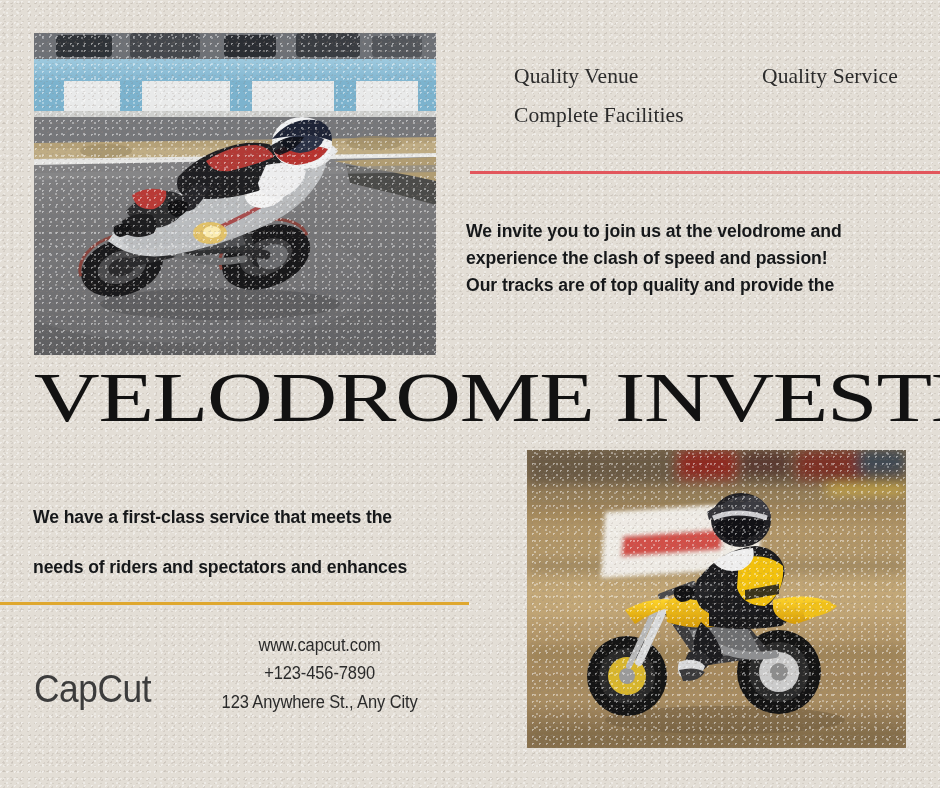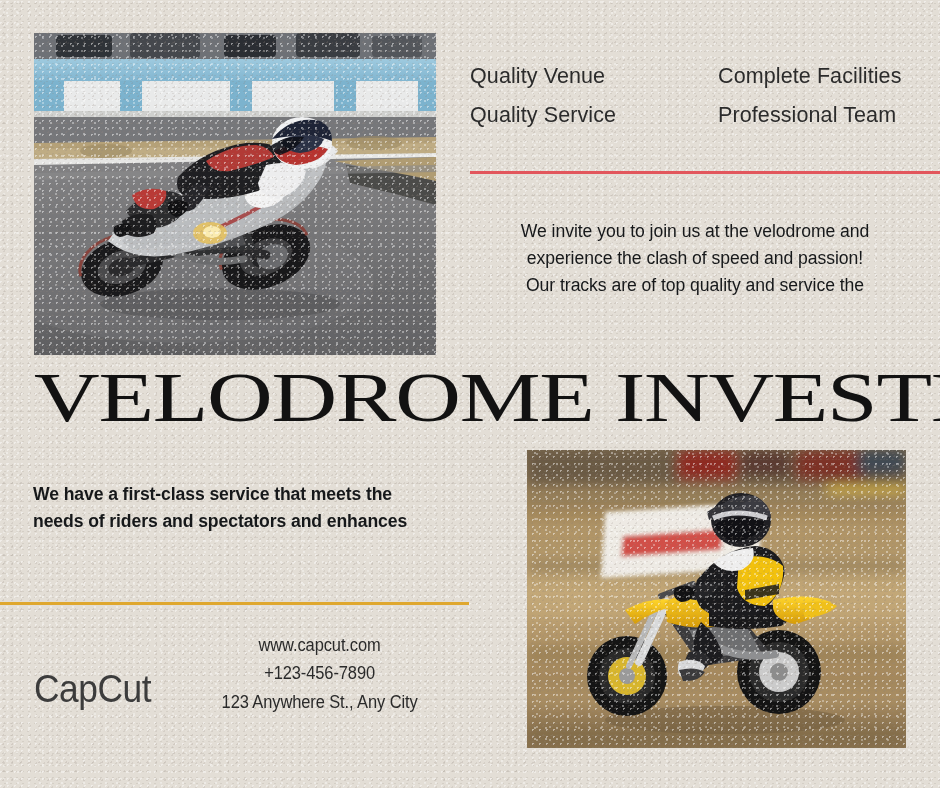--- a/index.html
+++ b/index.html
@@ -69,27 +69,28 @@
     position: absolute;
     left: 470px;
     top: 64px;
     width: 450px;
     z-index: 6;
     display: grid;
     grid-template-columns: 248px auto;
     row-gap: 14px;
   }
   .feature-item {
-    font-family: Liberation Sans, sans-serif;
+    font-family: Liberation Serif, serif;
     font-size: 21.5px;
     font-weight: 400;
     color: #2b2b2b;
     letter-spacing: .1px;
     line-height: 1.15;
     white-space: nowrap;
+    margin-left: 44px;
   }
 
   
   .rule-red {
     position: absolute;
     left: 470px;
     top: 171px;
     width: 470px;
     height: 3px;
     background-color: #e2565c;
@@ -105,25 +106,25 @@
     background-color: #dfa72e;
     z-index: 6;
   }
 
   
   .invite {
     position: absolute;
     left: 466px;
     top: 218px;
     width: 458px;
-    text-align: center;
+    text-align: left;
     z-index: 6;
     font-family: "Liberation Sans", sans-serif;
     font-size: 17.6px;
-    font-weight: 400;
+    font-weight: 700;
     color: #16181a;
     line-height: 1.54;
     letter-spacing: -.05px;
   }
   .invite div { white-space: nowrap; }
 
   
   .title {
     position: absolute;
     left: 34px;
@@ -148,21 +149,21 @@
     top: 481px;
     width: 440px;
     z-index: 6;
     font-family: "Liberation Sans", sans-serif;
     font-size: 17.6px;
     font-weight: 700;
     color: #16181a;
     line-height: 1.555;
     letter-spacing: -.1px;
   }
-  .service div { white-space: nowrap; }
+  .service div { white-space: nowrap; margin-top: 23px; }
 
   
   .brand {
     position: absolute;
     left: 34px;
     top: 668px;
     z-index: 6;
     font-family: "Liberation Sans", sans-serif;
     font-size: 38px;
     font-weight: 400;
@@ -322,31 +323,30 @@
           <path d="M-22 -2 Q0 -14 22 -4 Q18 8 -2 10 Q-18 8 -22 -2 Z" fill="#2b3246"></path>
 
           <path d="M-30 2 Q-16 -8 2 -6 Q-4 6 -22 12 Q-30 10 -30 2 Z" fill="#0e1118" opacity=".9"></path>
         </g>
       </g>
     </svg>
   </div>
 
   <div class="features">
     <div class="feature-item">Quality Venue</div>
+    <div class="feature-item">Quality Service</div>
     <div class="feature-item">Complete Facilities</div>
-    <div class="feature-item">Quality Service</div>
-    <div class="feature-item">Professional Team</div>
   </div>
 
   <div class="rule-red"></div>
 
   <div class="invite">
     <div>We invite you to join us at the velodrome and</div>
     <div>experience the clash of speed and passion!</div>
-    <div>Our tracks are of top quality and service the</div>
+    <div>Our tracks are of top quality and provide the</div>
   </div>
 
   <div class="title">VELODROME INVESTMENT</div>
 
   <div class="service">
     <div>We have a first-class service that meets the</div>
     <div>needs of riders and spectators and enhances</div>
   </div>
 
   <div class="photo" id="photo-motocross">

